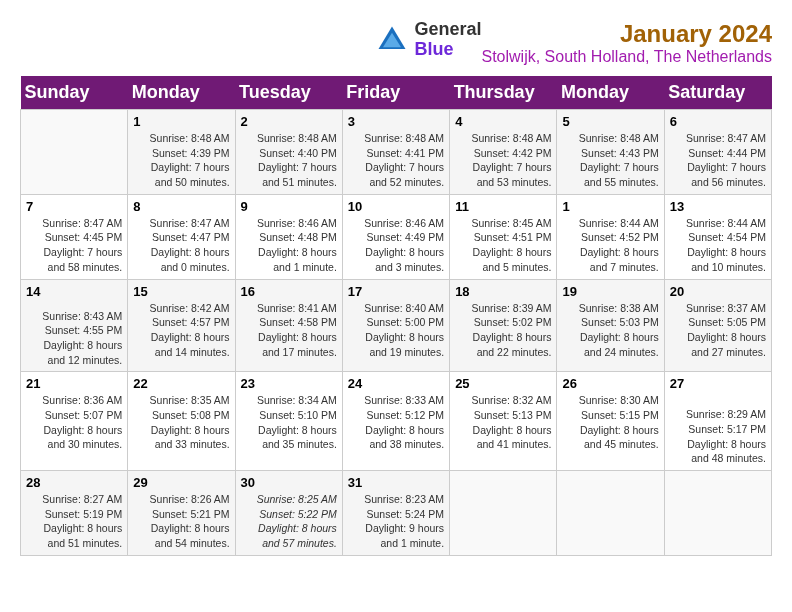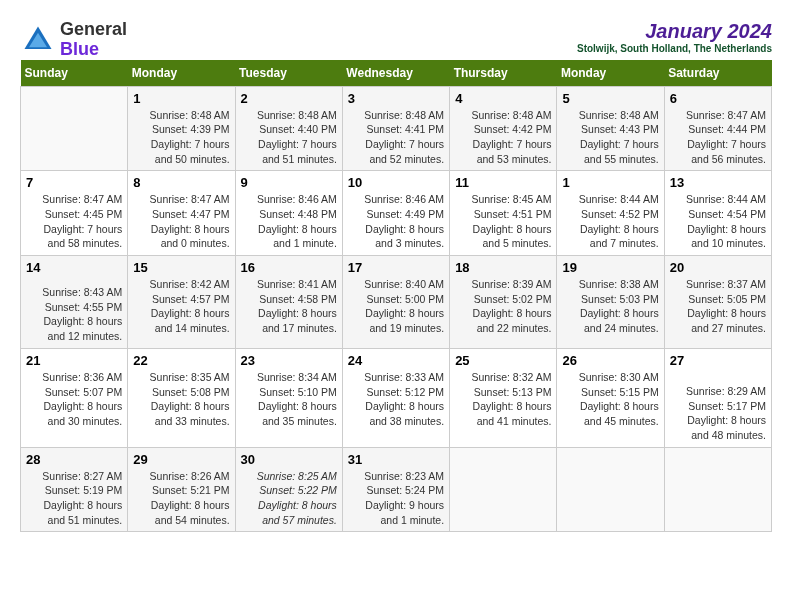--- a/index.html
+++ b/index.html
@@ -5,22 +5,23 @@
     * { box-sizing: border-box; margin: 0; padding: 0; }
     body {
       font-family: Arial, sans-serif;
       background: #fff;
       width: 792px;
       min-height: 612px;
       padding: 20px;
     }
     .header {
       display: flex;
-      justify-content: space-between;
+      justify-content: flex-end;
       align-items: flex-start;
+      margin-bottom: 10px;
     }
     .logo {
       display: flex;
       align-items: center;
     }
     .logo-text {
       display: flex;
       flex-direction: column;
       font-size: 18px;
       font-weight: bold;
@@ -30,41 +31,40 @@
     .logo-blue { color: #6d28d9; }
     .logo-icon {
       width: 36px;
       height: 36px;
       margin-right: 4px;
     }
     .title-area {
       text-align: right;
     }
     .title-area h1 {
-      font-size: 20px;
+      font-size: 24px;
       font-weight: bold;
-      color: #4c1d95;
-      font-style: italic;
+      color: #a16207;
     }
     .title-area h2 {
-      font-size: 10px;
-      font-weight: bold;
-      color: #14532d;
+      font-size: 16px;
+      font-weight: normal;
+      color: #a21caf;
     }
     table {
       width: 100%;
       border-collapse: collapse;
       font-size: 11px;
     }
     thead tr th {
-      background-color: #4d7c0f;
+      background-color: #701a75;
       color: #fff;
       padding: 6px 4px;
       text-align: left;
-      font-size: 12px;
+      font-size: 18px;
       font-weight: bold;
     }
     tbody tr td {
       border: 1px solid #ccc;
       padding: 4px 5px;
       vertical-align: top;
       min-height: 70px;
       width: calc(100% / 7);
     }
     tbody tr:nth-child(odd) {
@@ -108,21 +108,21 @@
     <h2>Stolwijk, South Holland, The Netherlands</h2>
   </div>
 </div>
 
 <table>
   <thead>
     <tr>
     <th>Sunday</th>
         <th>Monday</th>
         <th>Tuesday</th>
-        <th>Wednesday</th>
+        <th>Friday</th>
         <th>Thursday</th>
         <th>Monday</th>
         <th>Saturday</th>
       </tr>
   </thead>
   <tbody>
   <tr>
         <td class="empty-cell"></td>
         <td>
           <span class="day-number">1</span>

